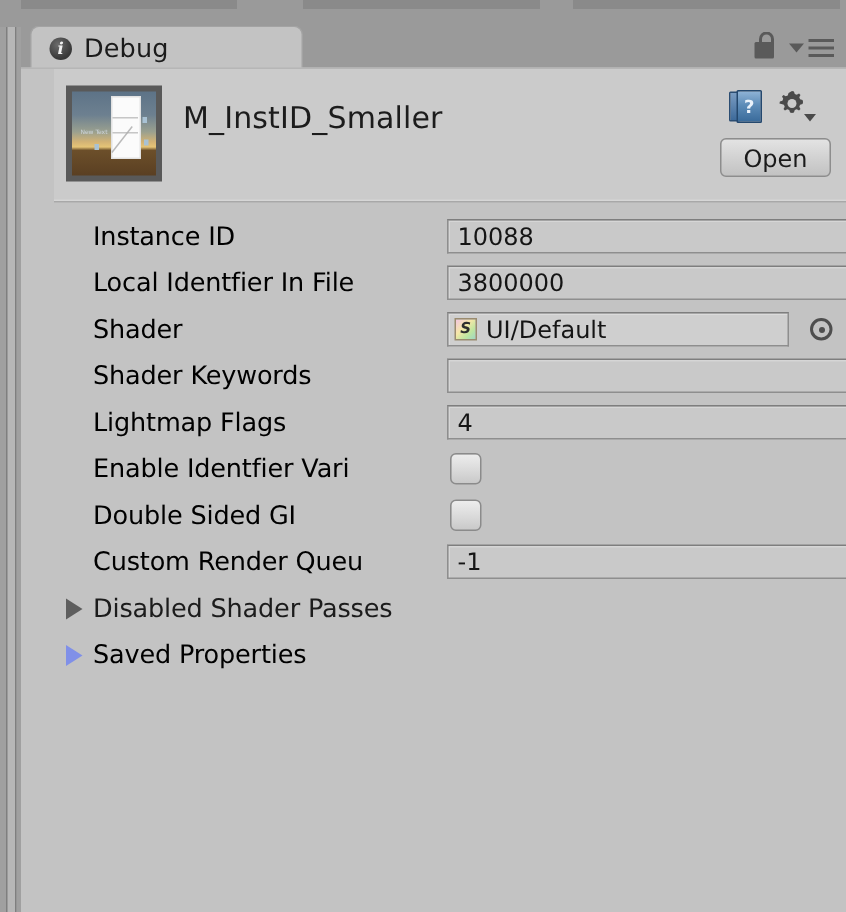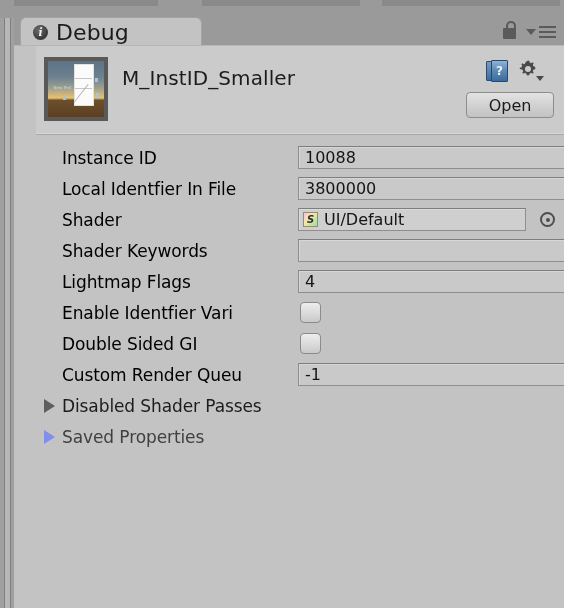--- a/index.html
+++ b/index.html
@@ -86,21 +86,21 @@
     font-weight: bold;
     font-style: italic;
     font-family: "DejaVu Serif", "Liberation Serif", serif;
     display: flex;
     align-items: center;
     justify-content: center;
     line-height: 1;
     flex: 0 0 auto;
   }
   .tab-label {
-    font-size: 22px;
+    font-size: 17px;
     color: #1b1b1b;
     letter-spacing: 0.1px;
   }
 
   .lock-icon {
     position: absolute;
     right: 46px; top: 7px;
     width: 16px; height: 18px;
   }
   .lock-body {
@@ -255,21 +255,21 @@
     right: 0; bottom: 2px;
     width: 0; height: 0;
     border-left: 4px solid transparent;
     border-right: 4px solid transparent;
     border-top: 5px solid #4a4a4a;
   }
 
   .open-btn {
     position: absolute;
     right: 10px; top: 46px;
-    width: 88px; height: 26px;
+    width: 74px; height: 26px;
     border-radius: 4px;
     border: 1px solid #8d8d8d;
     background: linear-gradient(to bottom, #e3e3e3 0%, #d2d2d2 50%, #c2c2c2 100%);
     color: #1b1b1b;
     font-size: 16px;
     font-family: inherit;
     display: flex;
     align-items: center;
     justify-content: center;
     box-sizing: border-box;
@@ -372,21 +372,21 @@
     border-left: 11px solid #5e5e5e;
   }
   .tri.accent { border-left-color: #8090e8; }
   .fold-label {
     position: absolute;
     left: 26px;
     font-size: 17px;
     color: #1c1c1c;
     letter-spacing: -0.1px;
   }
-  .fold-label.accent { color: #404040; }
+  .fold-label.accent { color: #000000; }
 </style>
 </head>
 <body>
 
 <div id="root">
 
   <div class="top-tab-stub stub-a"></div>
   <div class="top-tab-stub stub-b"></div>
   <div class="top-tab-stub stub-c"></div>
 

